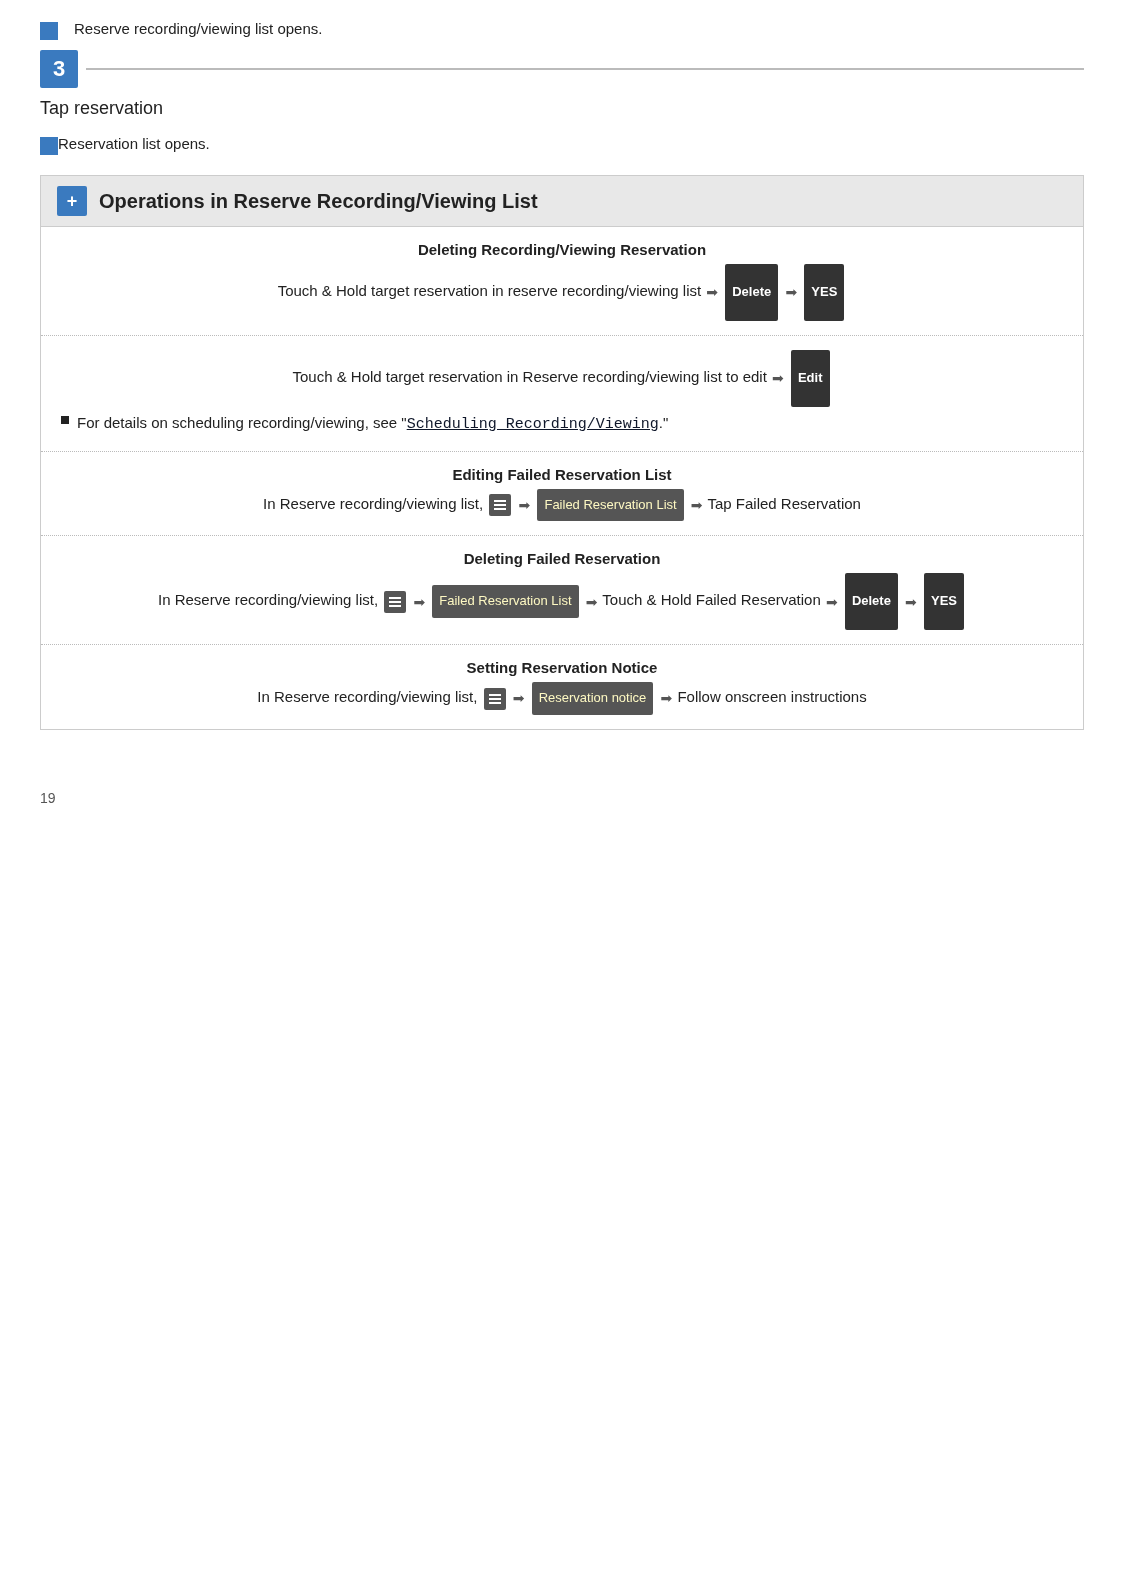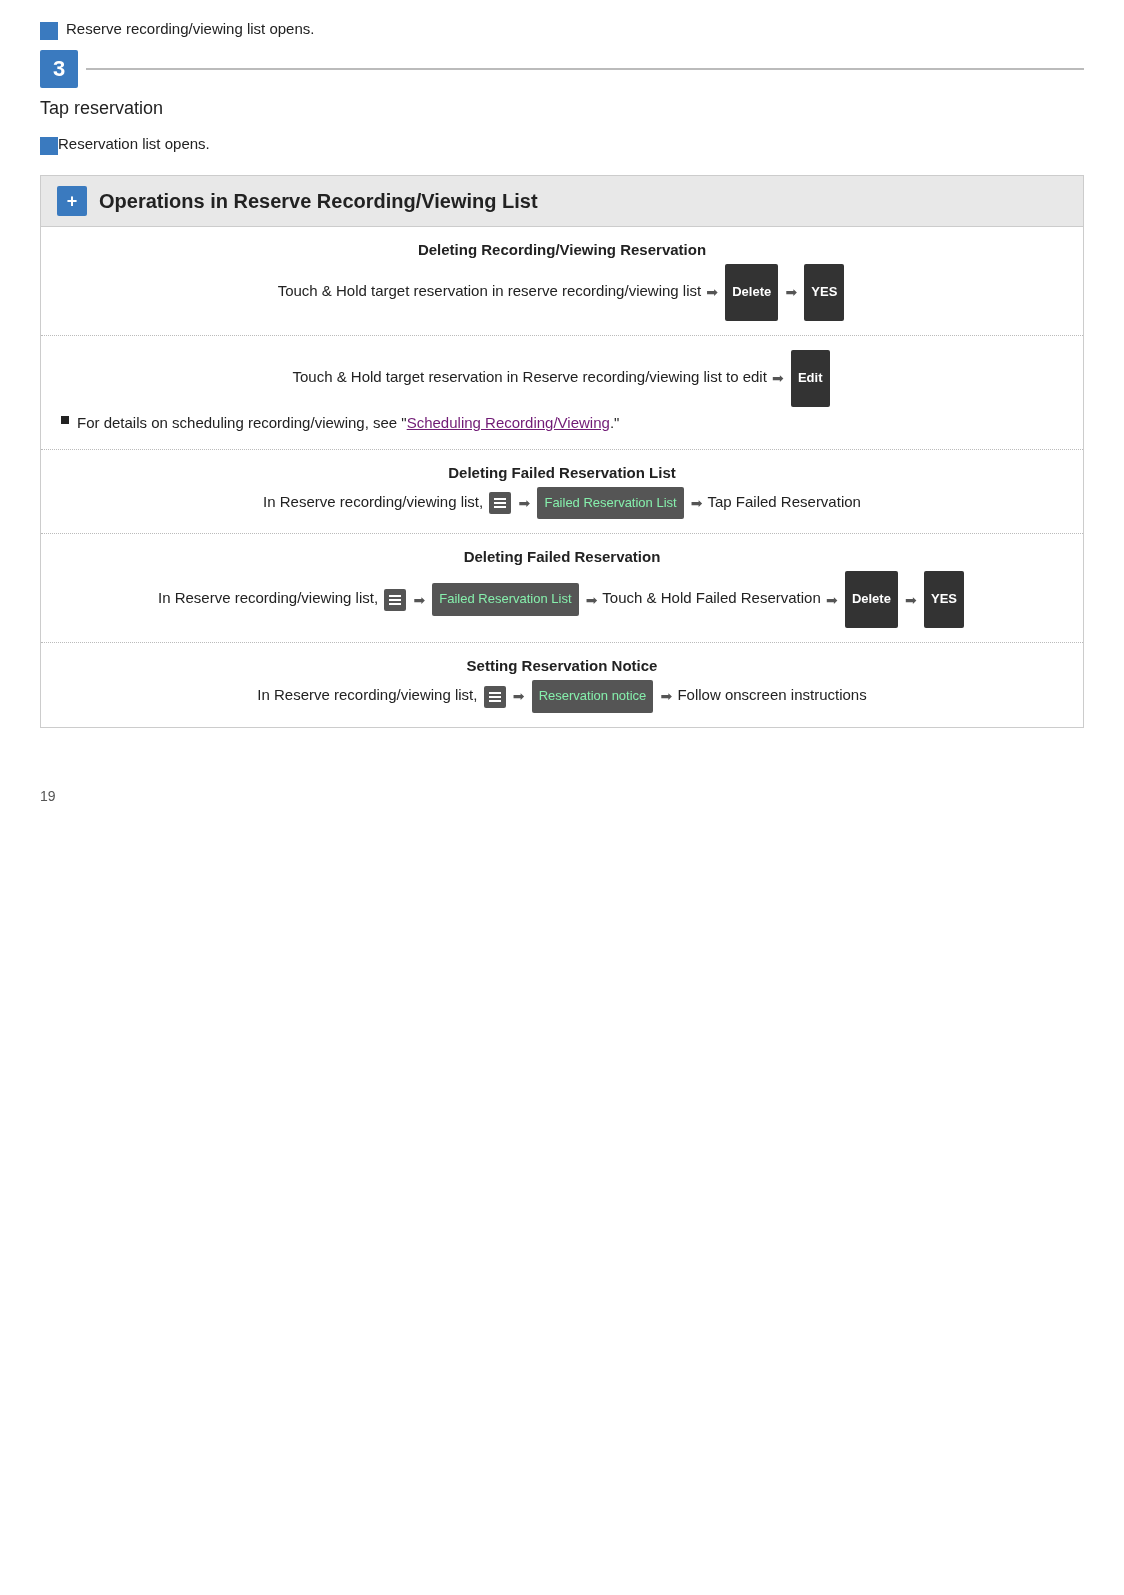--- a/index.html
+++ b/index.html
@@ -9,21 +9,21 @@
       color: #222;
       background: #fff;
       width: 1124px;
       min-height: 1595px;
       padding: 20px 40px 40px 40px;
     }
 
     .step-intro {
       display: flex;
       align-items: flex-start;
-      gap: 8px;
+      gap: 16px;
       margin-bottom: 18px;
     }
     .step-icon-blue {
       display: inline-block;
       width: 18px;
       height: 18px;
       background: #3a7abf;
       flex-shrink: 0;
       margin-top: 2px;
     }
@@ -143,21 +143,21 @@
       font-size: 13px;
       font-weight: bold;
       padding: 18px 7px;
       border-radius: 2px;
       vertical-align: middle;
       margin: 0 2px;
     }
     .badge-highlight {
       display: inline-block;
       background: #555;
-      color: #86efac;
+      color: #fef9c3;
       font-size: 13px;
       font-weight: normal;
       padding: 6px 7px;
       border-radius: 2px;
       vertical-align: middle;
       margin: 0 2px;
     }
 
     .arrow-icon {
       display: inline-block;
@@ -192,22 +192,23 @@
     .bullet-sq {
       display: inline-block;
       width: 8px;
       height: 8px;
       background: #222;
       flex-shrink: 0;
       margin-top: 5px;
     }
 
     .link-blue {
-      color: #701a75;
+      color: #0f172a;
       text-decoration: underline;
+      font-family: Liberation Mono, monospace;
     }
 
     .page-number {
       position: absolute;
       bottom: 20px;
       left: 40px;
       font-size: 14px;
       color: #555;
     }
 
@@ -265,21 +266,21 @@
       <br>
       <div class="bullet-item">
         <span class="bullet-sq"></span>
         <span>For details on scheduling recording/viewing, see "<span class="link-blue">Scheduling Recording/Viewing</span>."</span>
       </div>
     </div>
   </div>
 
   <div class="op-section">
     <div class="op-heading">
-      <span>Deleting Failed Reservation List</span>
+      <span>Editing Failed Reservation List</span>
     </div>
     <div class="op-body">
       <span>In Reserve recording/viewing list,</span>
       <span class="menu-icon">
         <svg viewBox="0 0 14 14" fill="white">
           <rect x="1" y="2" width="12" height="2"></rect>
           <rect x="1" y="6" width="12" height="2"></rect>
           <rect x="1" y="10" width="12" height="2"></rect>
         </svg>
       </span>

